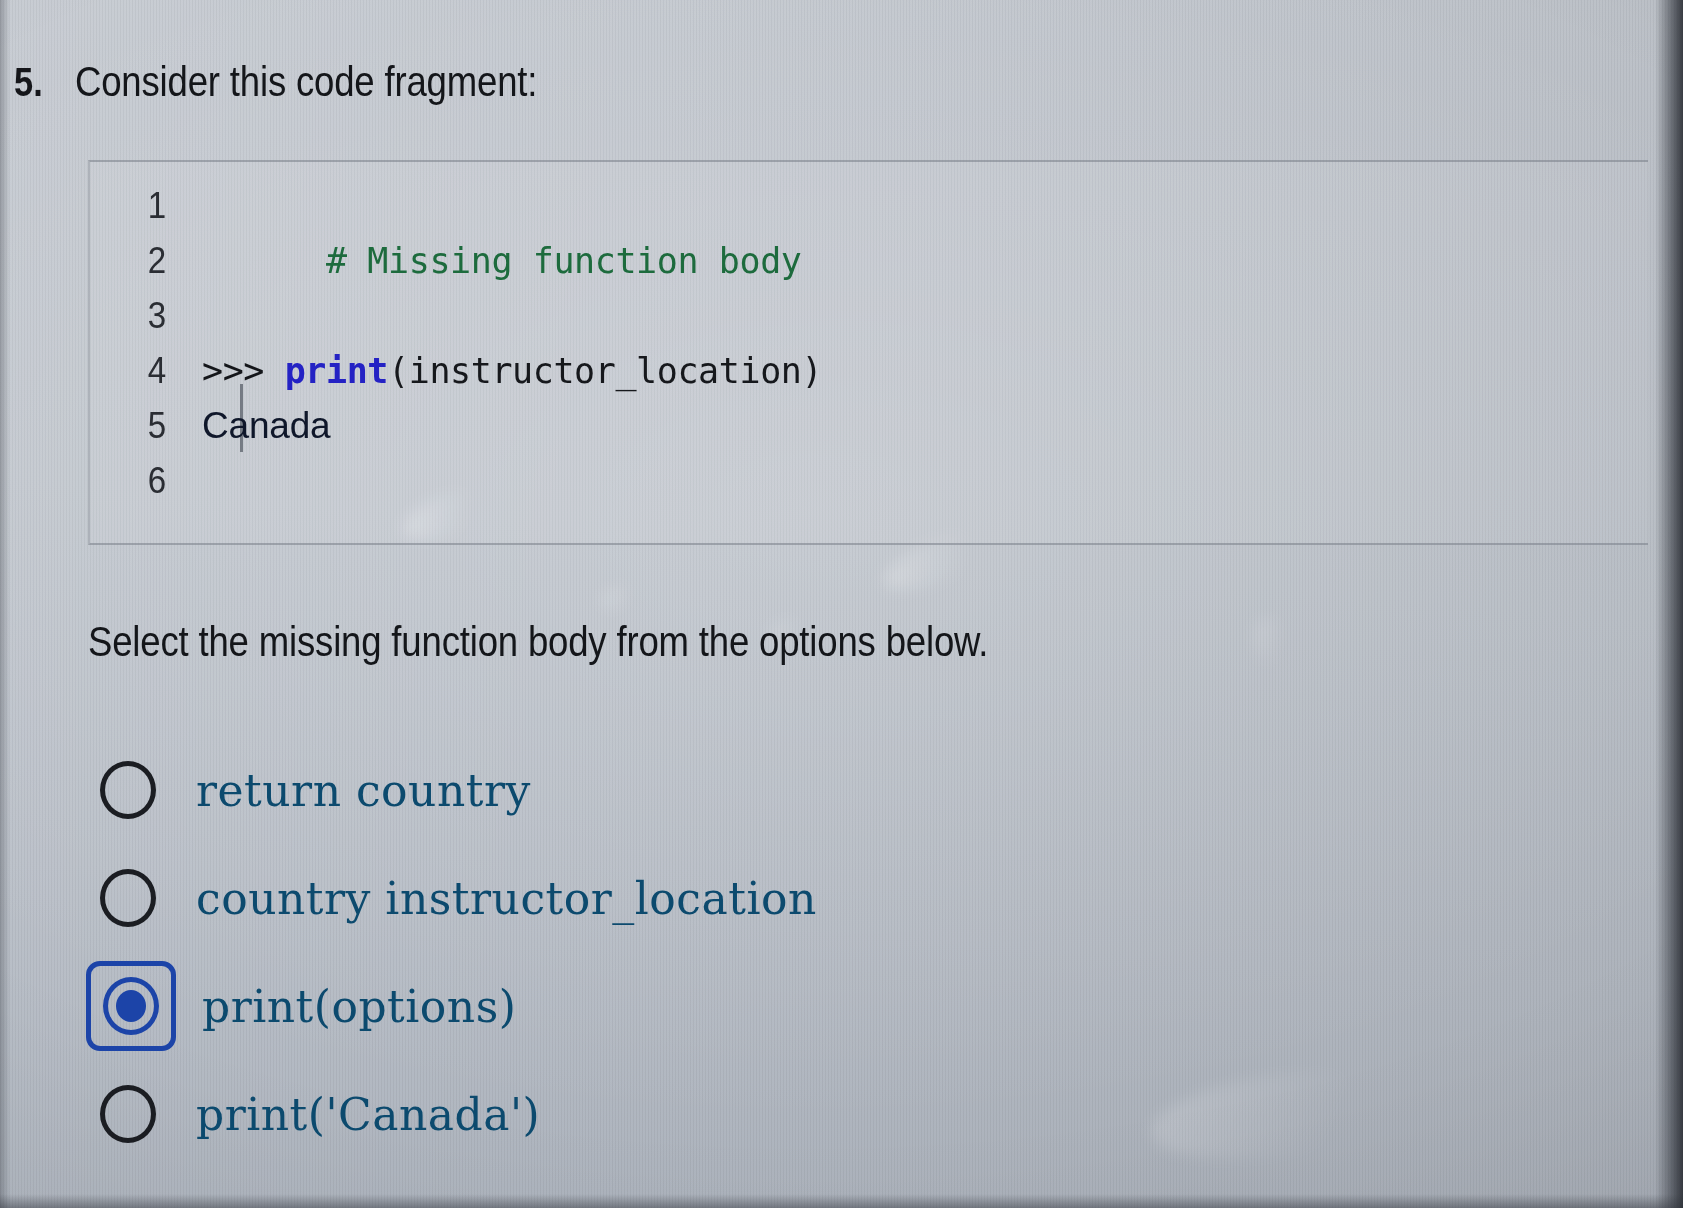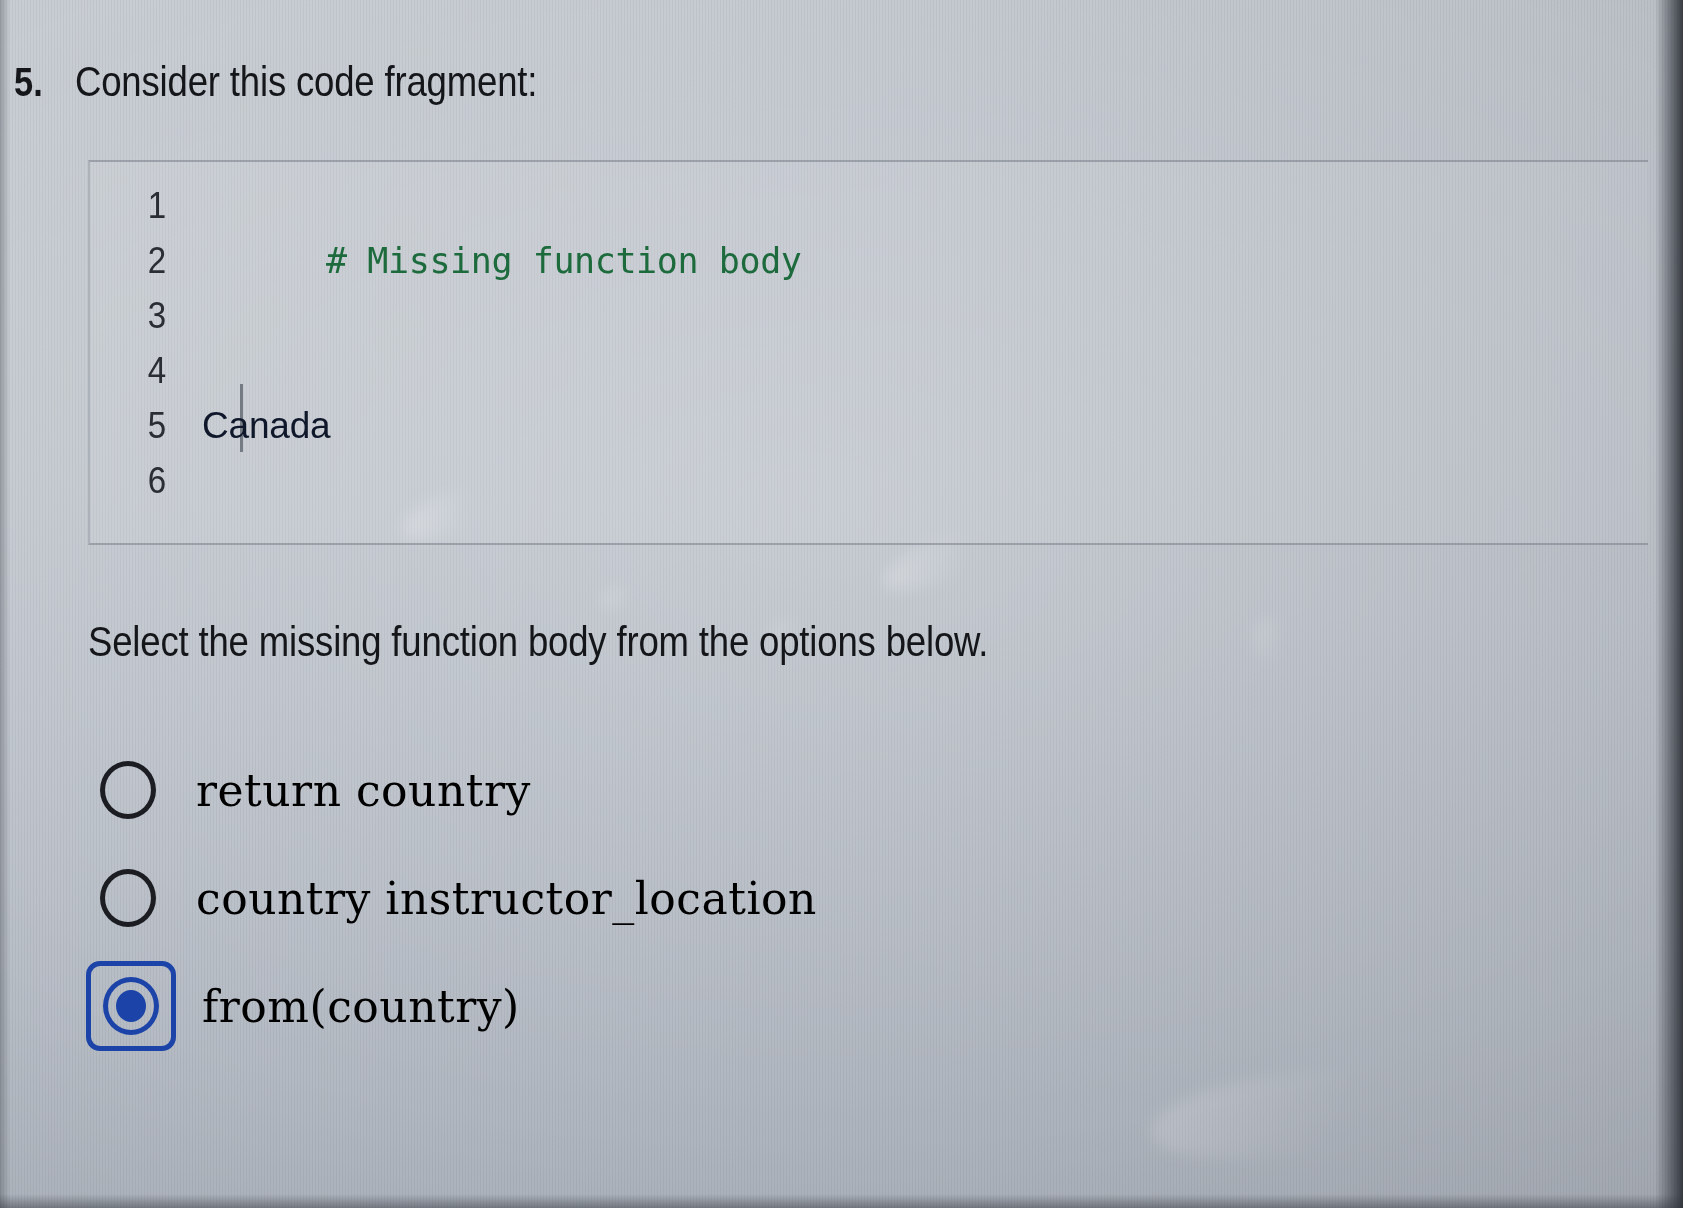--- a/index.html
+++ b/index.html
@@ -235,21 +235,21 @@
     top: 50%;
     width: 30px;
     height: 32px;
     transform: translate(-50%, -50%);
     border-radius: 50%;
     background: #1c44a8;
   }
   .option-label {
     font-family: "DejaVu Serif", "Liberation Serif", serif;
     font-size: 44px;
-    color: #000000;
+    color: #0c4a6e;
     letter-spacing: 0.5px;
     white-space: pre;
   }
 </style>
 </head>
 <body>
 
 <div class="screen">
   <div class="screen-bg"></div>
   <div class="screen-scan"></div>
@@ -260,21 +260,21 @@
       <span class="q-number">5.</span>
       <span class="q-text">Consider this code fragment:</span>
     </div>
 
     <div class="code-block">
       <div class="indent-guide"></div>
       <div id="code-lines">
           <div class="code-line"><span class="ln">1</span></div>
           <div class="code-line"><span class="ln">2</span><span class="code-txt"><span class="comment">      # Missing function body</span></span></div>
           <div class="code-line"><span class="ln">3</span></div>
-          <div class="code-line"><span class="ln">4</span></div>
+          <div class="code-line"><span class="ln">4</span><span class="code-txt"><span class="prompt">&gt;&gt;&gt; </span><span class="builtin">print</span><span>(instructor_location)</span></span></div>
           <div class="code-line"><span class="ln">5</span><span class="code-txt"><span class="plain-out">Canada</span></span></div>
           <div class="code-line"><span class="ln">6</span><span class="code-txt"></span></div>
         </div>
     </div>
 
     <div class="select-text">Select the missing function body from the options below.</div>
 
     <div class="options" id="options-list">
         <div class="option">
           <span class="radio-wrap">
@@ -285,21 +285,27 @@
         <div class="option">
           <span class="radio-wrap">
             <span class="radio"></span>
           </span>
           <span class="option-label">country instructor_location</span>
         </div>
         <div class="option">
           <span class="radio-wrap selected">
             <span class="radio on"></span>
           </span>
-          <span class="option-label">from(country)</span>
+          <span class="option-label">print(options)</span>
+        </div>
+        <div class="option">
+          <span class="radio-wrap">
+            <span class="radio"></span>
+          </span>
+          <span class="option-label">print('Canada')</span>
         </div>
       </div>
 
   </div>
 
   <div class="glare g1"></div>
   <div class="glare g2"></div>
   <div class="glare g3"></div>
   <div class="glare g4"></div>
   <div class="glare g5"></div>

